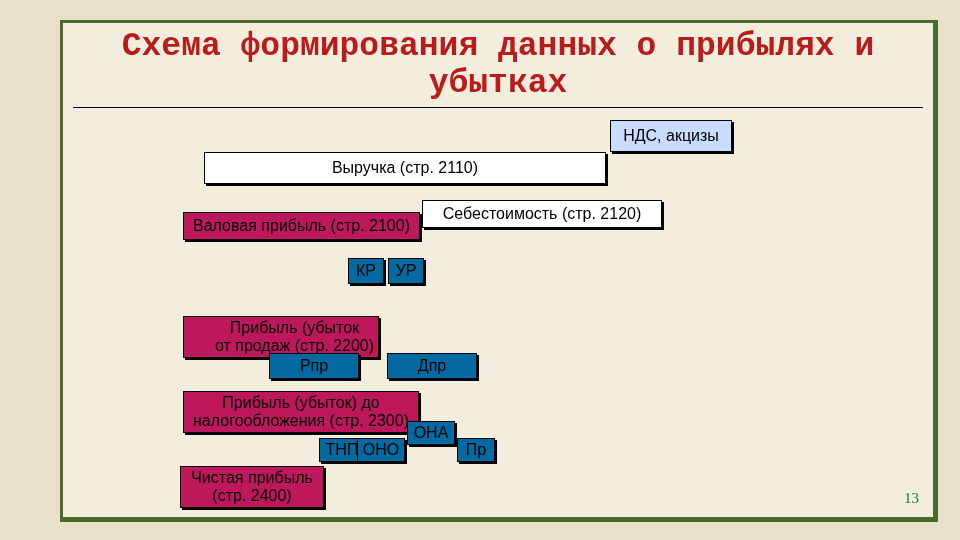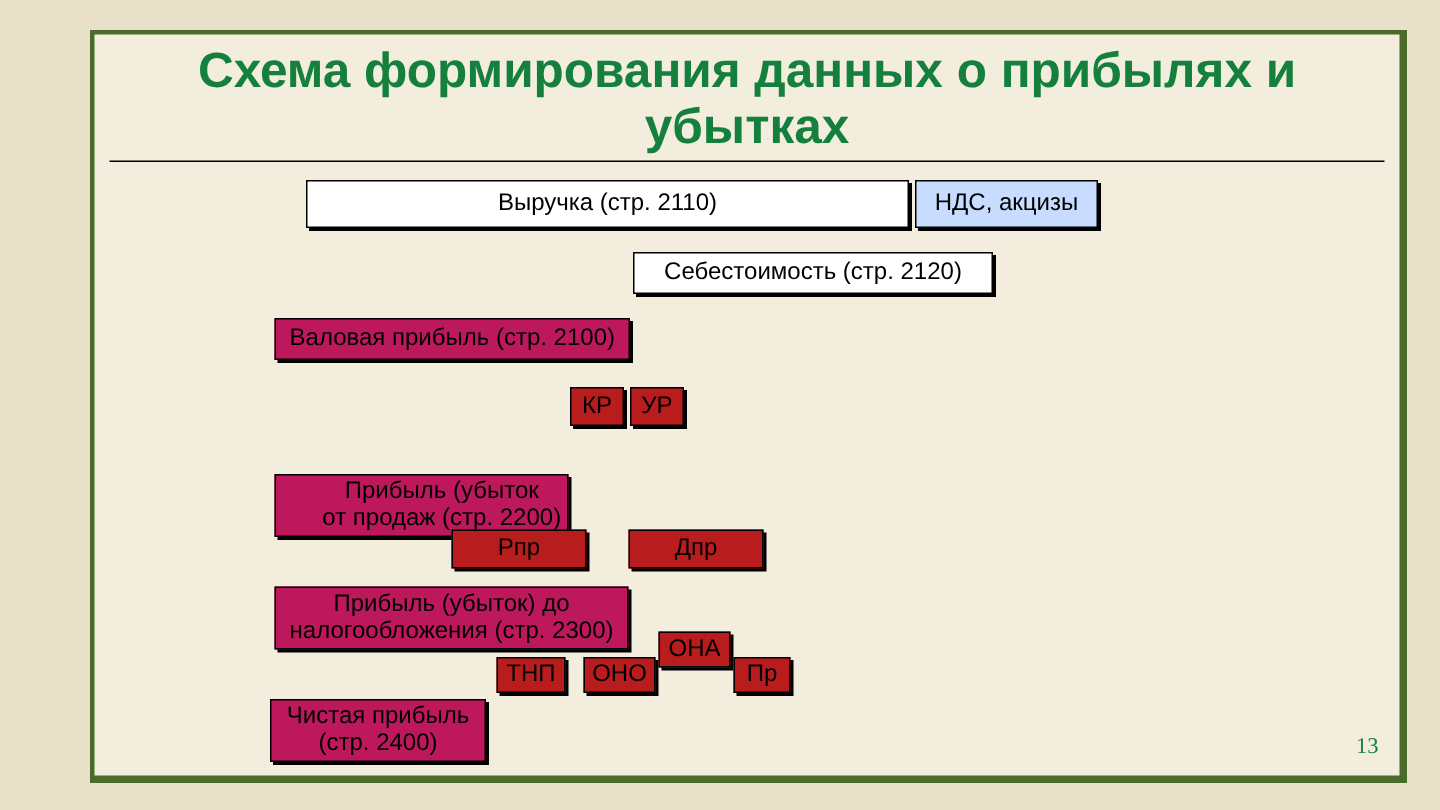--- a/index.html
+++ b/index.html
@@ -18,24 +18,24 @@
     top: 20px;
     bottom: 18px;
     border: 3px solid #4a6b2a;
     border-right-width: 5px;
     border-bottom-width: 5px;
     background: #f2eddc;
   }
   .title {
     margin: 6px 40px 0 40px;
     text-align: center;
-    font-family: Liberation Sans, sans-serif;
+    font-family: Liberation Mono, monospace;
     font-weight: bold;
     font-size: 33px;
-    color: #15803d;
+    color: #b91c1c;
     line-height: 1.12;
   }
   .hr {
     border: none;
     border-top: 1.5px solid #000;
     margin: 4px 10px 0 10px;
   }
   .stage {
     position: relative;
     width: 100%;
@@ -47,24 +47,24 @@
     box-shadow: 2px 2px 0 #000;
     font-size: 16px;
     text-align: center;
     display: flex;
     align-items: center;
     justify-content: center;
     line-height: 1.1;
     white-space: pre-line;
     box-sizing: border-box;
   }
-  .white  { background: #ffffff; }
+  .white  { background: #ffffff; margin-top: 32px; }
   .blue   { background: #c7dcff; }
   .yellow { background: #be185d; }
-  .grey   { background: #b91c1c; margin-left: 32px; }
+  .grey   { background: #0369a1; }
   .page-num {
     position: absolute;
     right: 14px;
     bottom: 10px;
     font-size: 15px;
     color: #15803d;
     font-family: "Times New Roman", serif;
   }
 </style>
 </head>
@@ -88,21 +88,21 @@
 
     <div class="box yellow" style="left:120px; top:208px; width:196px; height:42px;padding-left:27px;">Прибыль (убыток
 от продаж (стр. 2200)</div>
 
     <div class="box grey" style="left:324px; top:245px; width:90px; height:26px;">Дпр</div>
     <div class="box grey" style="left:206px; top:245px; width:90px; height:26px;">Рпр</div>
 
     <div class="box yellow" style="left:120px; top:283px; width:236px; height:42px;">Прибыль (убыток) до
 налогообложения (стр. 2300)</div>
 
-    <div class="box grey" style="left:236px; top:330px; width:46px; height:24px;">ТНП</div>
+    <div class="box grey" style="left:256px; top:330px; width:46px; height:24px;">ТНП</div>
     <div class="box grey" style="left:294px; top:330px; width:48px; height:24px;">ОНО</div>
     <div class="box grey" style="left:344px; top:313px; width:48px; height:24px;">ОНА</div>
     <div class="box grey" style="left:394px; top:330px; width:38px; height:24px;">Пр</div>
 
     <div class="box yellow" style="left:117px; top:358px; width:144px; height:42px;">Чистая прибыль
 (стр. 2400)</div>
 
   </div>
 
   <div class="page-num">13</div>

